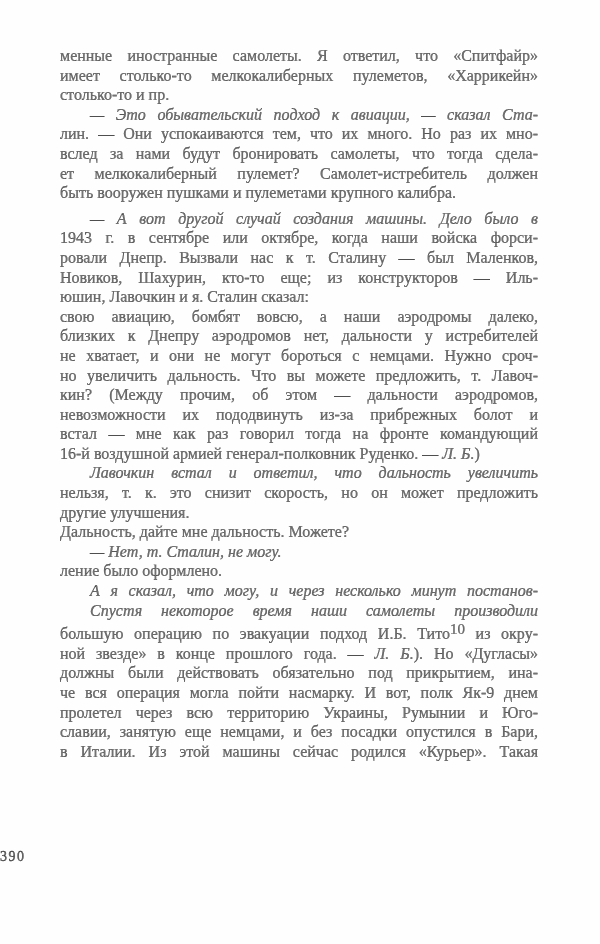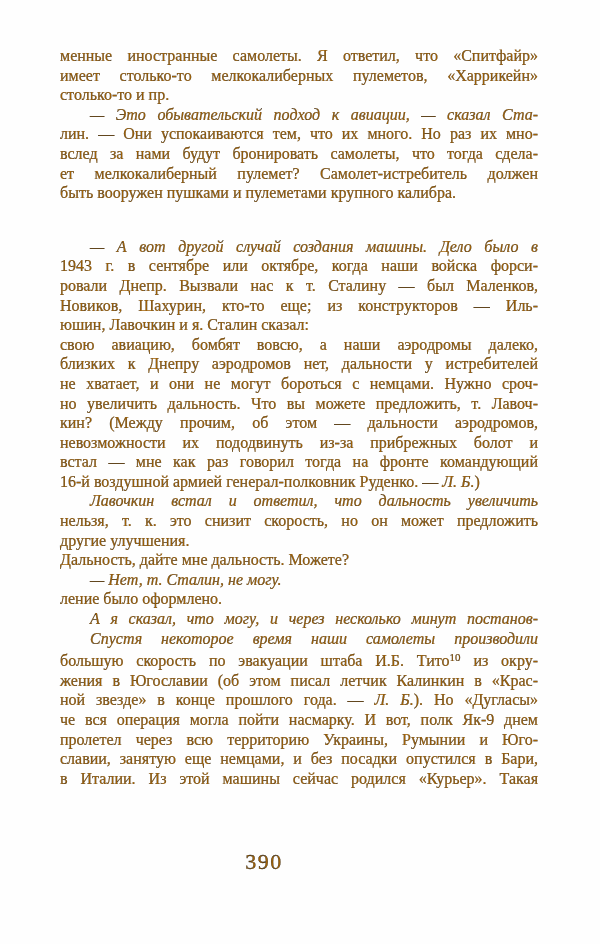--- a/index.html
+++ b/index.html
@@ -6,53 +6,52 @@
     margin: 0;
     padding: 0;
     background: #ffffff;
   }
   .page {
     position: relative;
     width: 600px;
     height: 944px;
     background: #fefefe;
     font-family: "Liberation Serif", serif;
-    color: #a16207;
+    color: #737373;
     overflow: hidden;
   }
   .text-block {
     position: absolute;
     left: 60px;
     top: 46px;
     width: 478px;
     font-size: 16px;
     line-height: 19.6px;
     -webkit-text-stroke: 0.2px #141414;
   }
   .paragraph { margin: 0; }
-  .paragraph.gap { margin-top: 34px; }
+  .paragraph.gap { margin-top: 6px; }
   .line {
     text-align: justify;
     text-align-last: justify;
   }
   .line.first { padding-left: 30px; font-style: italic; }
   .line.para-end { text-align-last: left; }
   .i { font-style: italic; margin-top: 32px; }
   .sup {
-    font-size: 11px;
+    font-size: 15px;
     vertical-align: 5px;
     margin-top: 36px;
   }
   .page-number {
     position: absolute;
     top: 849px;
     left: 0;
     width: 528px;
-    text-align: center;
-    font-size: 22px;
+    font-size: 14px;
     letter-spacing: 1.5px;
     -webkit-text-stroke: 0.3px #141414;
   }
 </style>
 </head>
 <body>
 
 <div class="page">
   <div class="text-block" id="text-block">
       <div class="paragraph">
@@ -94,23 +93,23 @@
       </div>
       <div class="paragraph">
         <div class="line first para-end"><span>— Нет, т. Сталин, не могу.</span></div>
       </div>
       <div class="paragraph">
         <div class="line para-end"><span>ление было оформлено.</span></div>
         <div class="line first"><span>А я сказал, что могу, и через несколько минут постанов-</span></div>
       </div>
       <div class="paragraph">
         <div class="line first"><span>Спустя некоторое время наши самолеты производили</span></div>
-        <div class="line"><span>большую скорость по эвакуации штаба И.Б. Тито</span><span class="sup">10</span><span> из окру-</span></div>
-        <div class="line"><span>жения в Югославии (об этом писал летчик Калинкин в «Крас-</span></div>
+        <div class="line"><span>большую операцию по эвакуации подход И.Б. Тито</span><span class="sup">10</span><span> из окру-</span></div>
         <div class="line"><span>ной звезде» в конце прошлого года. — </span><span class="i">Л. Б.</span><span>). Но «Дугласы»</span></div>
+        <div class="line"><span>должны были действовать обязательно под прикрытием, ина-</span></div>
         <div class="line"><span>че вся операция могла пойти насмарку. И вот, полк Як-9 днем</span></div>
         <div class="line"><span>пролетел через всю территорию Украины, Румынии и Юго-</span></div>
         <div class="line"><span>славии, занятую еще немцами, и без посадки опустился в Бари,</span></div>
         <div class="line"><span>в Италии. Из этой машины сейчас родился «Курьер». Такая</span></div>
       </div>
     </div>
   <div class="page-number">390</div>
 </div>
 
 </body></html>

